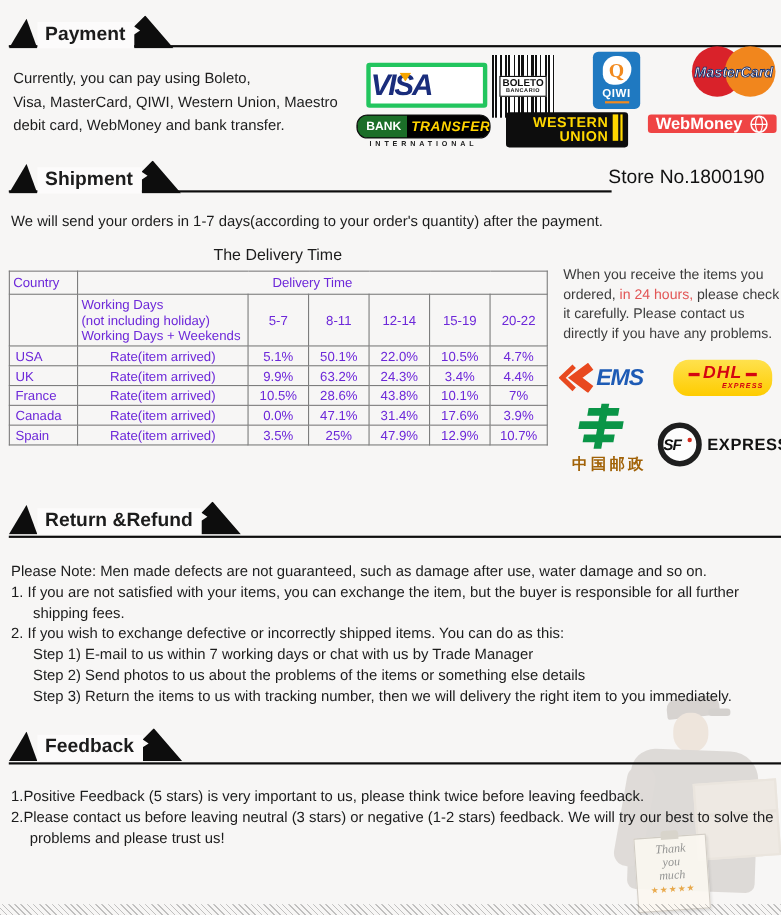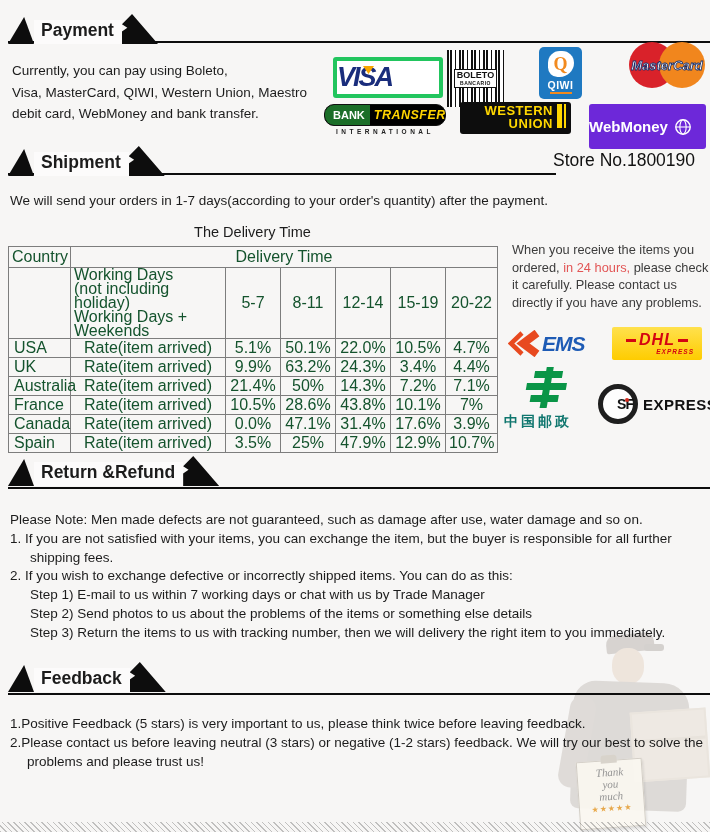--- a/index.html
+++ b/index.html
@@ -46,48 +46,48 @@
           font-style:italic;font-weight:700;font-size:13px;-webkit-text-stroke:.8px #17306e;z-index:2;}
   .bt{width:122px;}
   .bt-pill{height:20px;border-radius:10px;overflow:hidden;display:flex;border:1px solid #111;background:#000;}
   .bt-bank{background:#1b6e28;color:#fff;font-weight:800;font-size:11px;display:flex;align-items:center;padding:0 5px 0 8px;}
   .bt-transfer{color:#ffd400;font-style:italic;font-weight:900;font-size:12.5px;display:flex;align-items:center;padding:0 8px 0 4px;letter-spacing:.5px;}
   .bt-intl{font-size:6.5px;letter-spacing:3.5px;color:#222;text-align:center;margin-top:2px;font-weight:700;}
   .wu{width:111px;height:32px;background:#0d0d0d;border-radius:3px;display:flex;padding:2px 5px;}
   .wu-txt{flex:1;text-align:right;color:#ffd700;font-weight:900;font-size:13px;line-height:13px;letter-spacing:.5px;}
   .wu-bar{width:5px;height:24px;background:#ffd700;margin-left:4px;}
   .wu-bar2{width:2px;height:24px;background:#ffd700;margin-left:2px;}
-  .wm{width:117px;height:45px;background:#6d28d9;border-radius:3px;display:flex;align-items:center;justify-content:flex-start;gap:6px;}
+  .wm{width:117px;height:17px;background:#ef4444;border-radius:3px;display:flex;align-items:center;justify-content:center;gap:6px;}
   .wm-txt{color:#fff;font-size:15px;font-weight:600;}
   
   .dtable-cap{position:absolute;left:8px;top:224px;width:489px;text-align:center;font-size:14.5px;z-index:2;}
   table.dtable{position:absolute;left:8px;top:246px;width:489px;border-collapse:collapse;
-               table-layout:fixed;font-size:16px;color:#14532d;z-index:2;background:transparent;}
+               table-layout:fixed;font-size:12px;color:#6d28d9;z-index:2;background:transparent;}
   .dtable td{border:1px solid #7d7d7d;padding:0 3px;}
   .dtable .c{text-align:center;}
   .dtable .r1 td{height:20px;}
   .dtable .r2 td{height:46px;}
   .dtable .wd div{line-height:14px;}
   .dtable .drow td{height:17px;}
   .dtable .cty{padding-left:5px;}
   
   .ship-note{position:absolute;left:512px;top:241px;width:198px;font-size:12.8px;line-height:17.5px;color:#3c3c3c;z-index:2;}
   
   .ems{display:flex;align-items:center;}
   .ems-txt{font-style:italic;font-weight:900;font-size:21px;color:#1e5bb5;letter-spacing:-1px;margin-left:2px;}
   .dhl{width:90px;height:33px;background:linear-gradient(#ffe14d,#fecc00);display:flex;flex-direction:column;
-       align-items:center;justify-content:center;border-radius:2px;}
+       align-items:center;justify-content:center;border-radius:14px;}
   .dhl-row{display:flex;align-items:center;gap:3px;}
   .dhl-dash{width:10px;height:3px;background:#d40511;}
   .dhl-txt{color:#d40511;font-style:italic;font-weight:900;font-size:16px;letter-spacing:1px;line-height:16px;}
   .dhl-sub{color:#d40511;font-style:italic;font-weight:700;font-size:6.5px;align-self:flex-end;margin-right:8px;letter-spacing:1px;}
-  .cnpost-txt{position:absolute;left:490px;top:413px;width:96px;text-align:center;font-size:14px;
-              font-weight:700;color:#0f766e;letter-spacing:3px;z-index:2;}
+  .cnpost-txt{position:absolute;left:506px;top:413px;width:96px;text-align:center;font-size:14px;
+              font-weight:700;color:#a16207;letter-spacing:3px;z-index:2;}
   .sf{display:flex;align-items:center;gap:5px;}
-  .sf-ring{width:30px;height:30px;border:5px solid #1e1e1e;border-radius:50%;display:flex;align-items:center;justify-content:flex-end;position:relative;background:#fdfdfd;}
+  .sf-ring{width:30px;height:30px;border:5px solid #1e1e1e;border-radius:50%;display:flex;align-items:center;justify-content:flex-start;position:relative;background:#fdfdfd;font-style:italic;}
   .sf-txt{font-weight:700;font-size:14px;color:#111;letter-spacing:-1px;}
   .sf-dot{position:absolute;right:4px;top:9px;width:4px;height:4px;border-radius:50%;background:#d42b1e;}
   .sf-express{font-weight:800;font-size:15px;color:#111;letter-spacing:.5px;}
   
   .man{position:absolute;left:544px;top:626px;width:166px;height:196px;opacity:.18;z-index:1;}
   .man-cap{position:absolute;left:62px;top:8px;width:48px;height:18px;background:#4a3a30;border-radius:9px 9px 2px 2px;transform:rotate(-6deg);}
   .man-brim{position:absolute;left:100px;top:18px;width:20px;height:7px;background:#3a2d25;border-radius:3px;}
   .man-face{position:absolute;left:68px;top:22px;width:32px;height:36px;background:#c89a72;border-radius:46%;}
   .man-shirt{position:absolute;left:28px;top:56px;width:116px;height:128px;background:#6e5f53;border-radius:22px 26px 8px 8px;transform:rotate(2deg);}
   .man-box{position:absolute;left:88px;top:84px;width:72px;height:66px;background:#c8b193;border:2px solid #b49a78;transform:rotate(-4deg);}
@@ -220,29 +220,20 @@
     <tr class="drow">
       <td class="cty">UK</td>
       <td class="c">Rate(item arrived)</td>
       <td class="c">9.9%</td>
       <td class="c">63.2%</td>
       <td class="c">24.3%</td>
       <td class="c">3.4%</td>
       <td class="c">4.4%</td>
     </tr>
     <tr class="drow">
-      <td class="cty">Australia</td>
-      <td class="c">Rate(item arrived)</td>
-      <td class="c">21.4%</td>
-      <td class="c">50%</td>
-      <td class="c">14.3%</td>
-      <td class="c">7.2%</td>
-      <td class="c">7.1%</td>
-    </tr>
-    <tr class="drow">
       <td class="cty">France</td>
       <td class="c">Rate(item arrived)</td>
       <td class="c">10.5%</td>
       <td class="c">28.6%</td>
       <td class="c">43.8%</td>
       <td class="c">10.1%</td>
       <td class="c">7%</td>
     </tr>
     <tr class="drow">
       <td class="cty">Canada</td>

